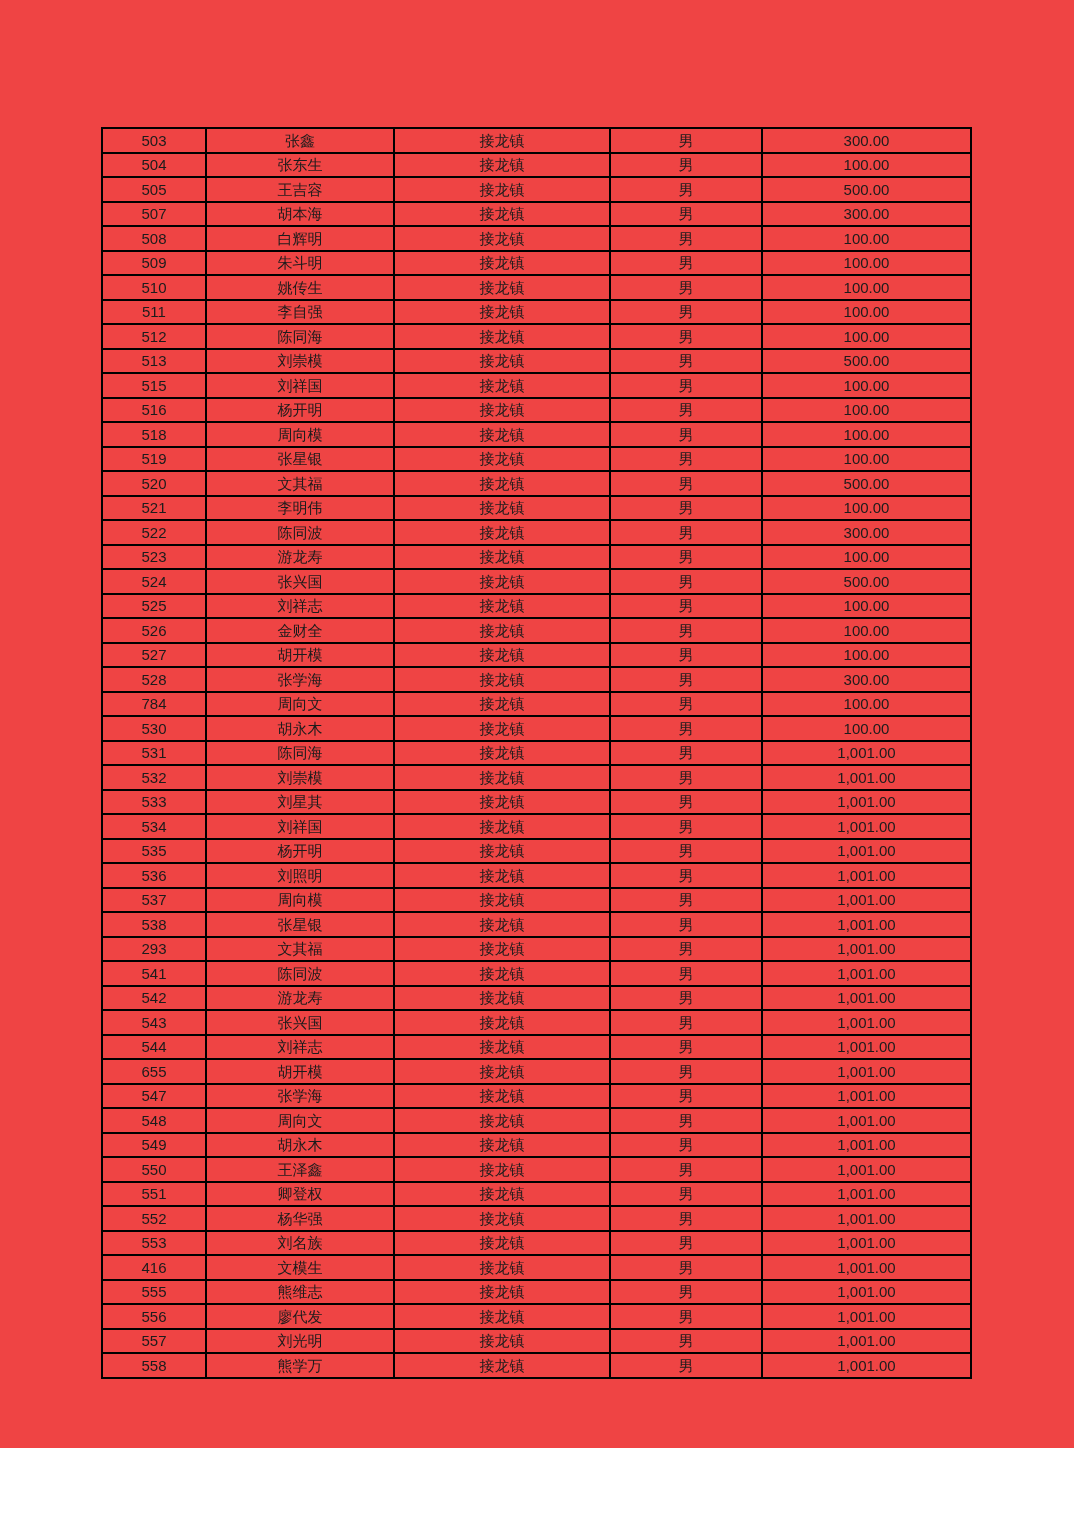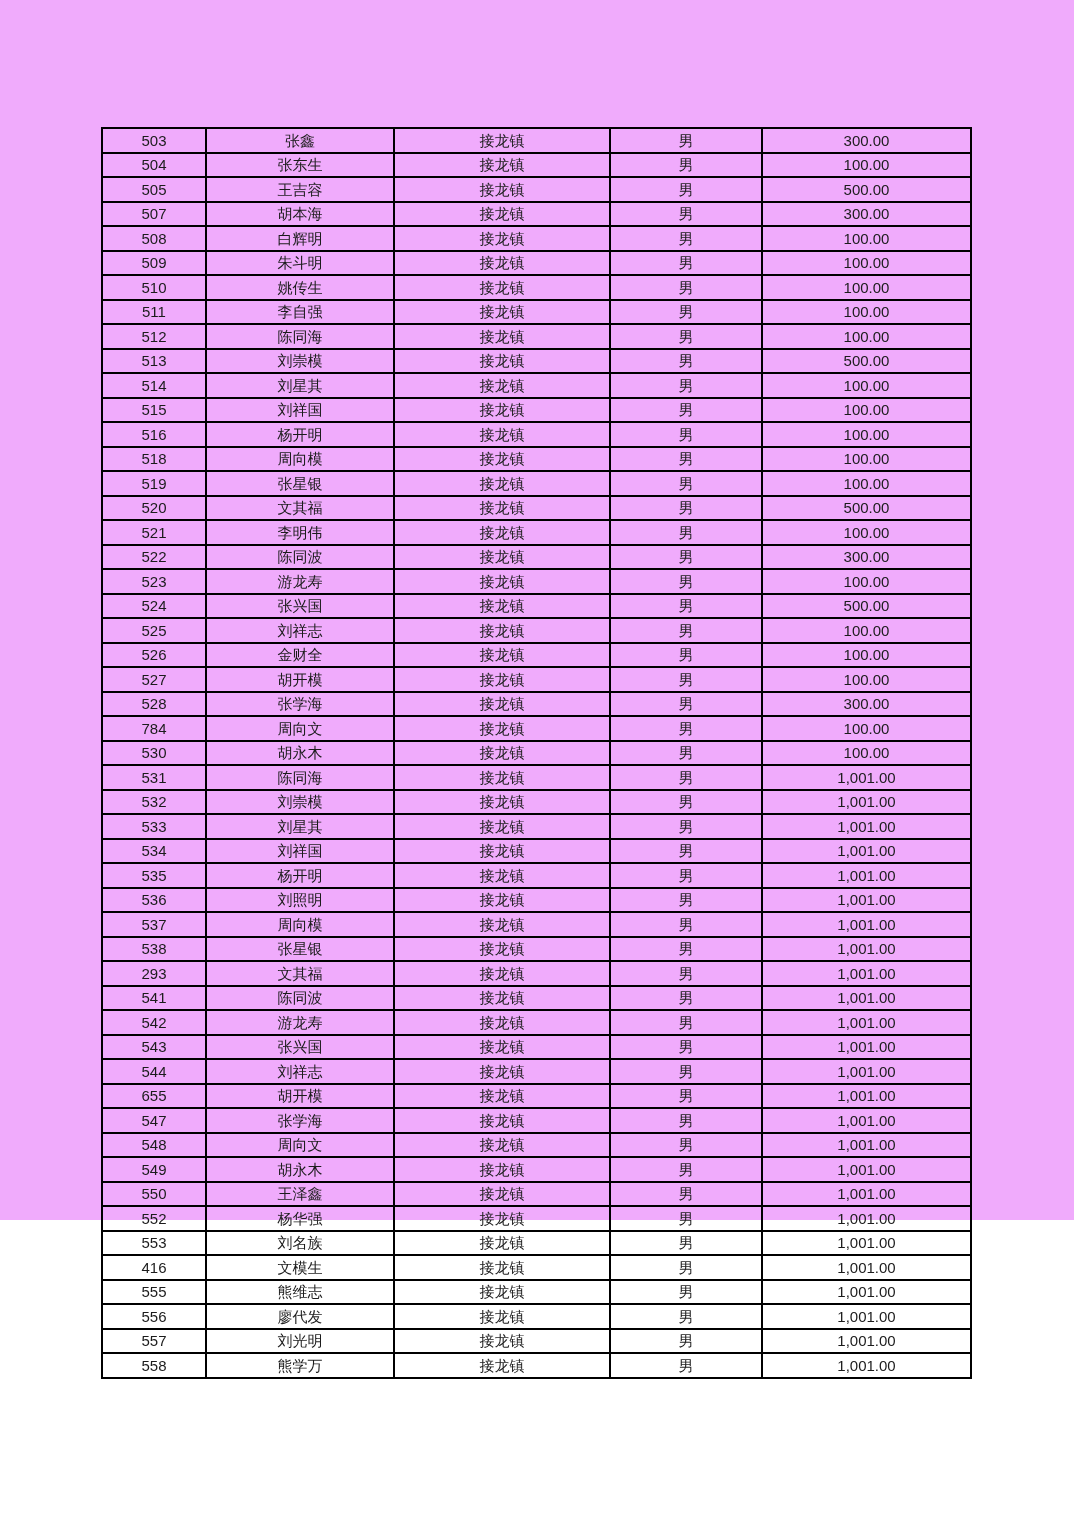--- a/index.html
+++ b/index.html
@@ -11,22 +11,22 @@
     height: 1520px;
     background: #ffffff;
     font-family: "Liberation Sans", "DejaVu Sans", sans-serif;
     position: relative;
     overflow: hidden;
   }
   .page {
     position: absolute;
     left: 0; top: 0;
     width: 1074px;
-    height: 1220px;
-    background: #f0abfc;
+    height: 1448px;
+    background: #ef4444;
   }
   table.roster {
     position: absolute;
     left: 101px;
     top: 127px;
     width: 869px;
     height: 1252px;
     border-collapse: collapse;
     table-layout: fixed;
   }
@@ -127,27 +127,20 @@
     <td>100.00</td>
   </tr>
         <tr>
     <td>513</td>
     <td>刘崇模</td>
     <td>接龙镇</td>
     <td>男</td>
     <td>500.00</td>
   </tr>
         <tr>
-    <td>514</td>
-    <td>刘星其</td>
-    <td>接龙镇</td>
-    <td>男</td>
-    <td>100.00</td>
-  </tr>
-        <tr>
     <td>515</td>
     <td>刘祥国</td>
     <td>接龙镇</td>
     <td>男</td>
     <td>100.00</td>
   </tr>
         <tr>
     <td>516</td>
     <td>杨开明</td>
     <td>接龙镇</td>
@@ -360,20 +353,27 @@
         <tr>
     <td>549</td>
     <td>胡永木</td>
     <td>接龙镇</td>
     <td>男</td>
     <td>1,001.00</td>
   </tr>
         <tr>
     <td>550</td>
     <td>王泽鑫</td>
+    <td>接龙镇</td>
+    <td>男</td>
+    <td>1,001.00</td>
+  </tr>
+        <tr>
+    <td>551</td>
+    <td>卿登权</td>
     <td>接龙镇</td>
     <td>男</td>
     <td>1,001.00</td>
   </tr>
         <tr>
     <td>552</td>
     <td>杨华强</td>
     <td>接龙镇</td>
     <td>男</td>
     <td>1,001.00</td>

